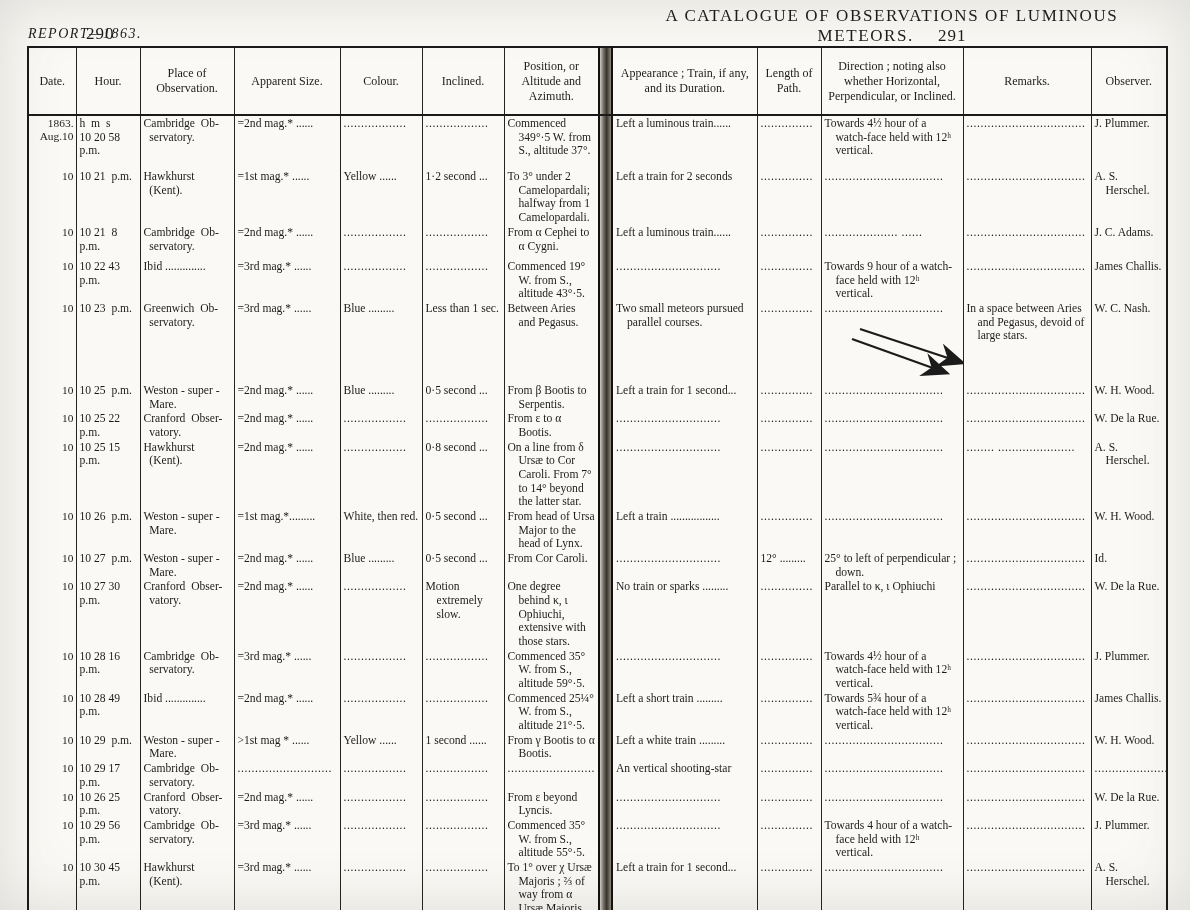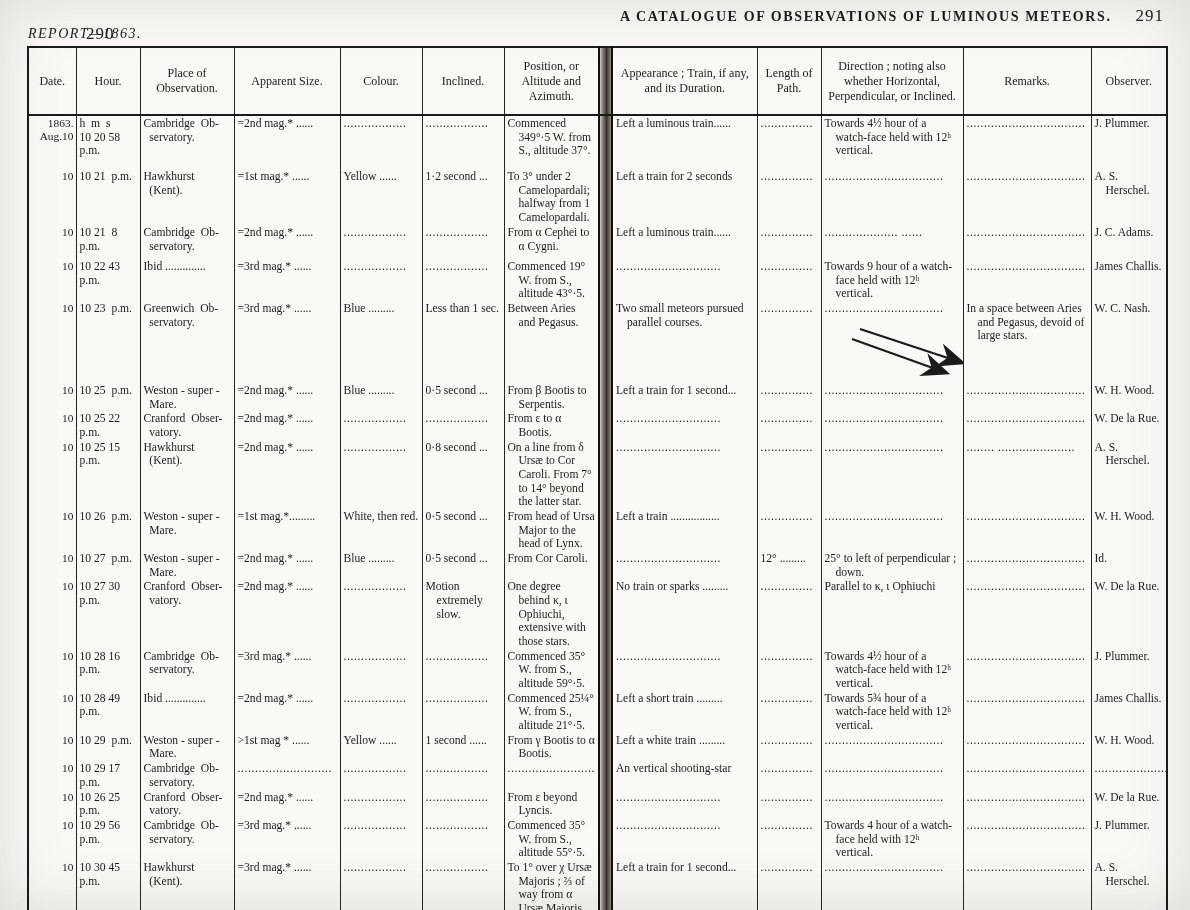--- a/index.html
+++ b/index.html
@@ -5,21 +5,21 @@
   html,body{margin:0;padding:0;}
   body{width:1190px;height:910px;background:#e7e5e0;font-family:"Liberation Serif",serif;}
   .scan{position:relative;width:1190px;height:910px;background:#faf9f5;color:#1c1c1c;overflow:hidden;
         box-shadow:inset 0 0 60px rgba(90,85,75,.18);}
   
   .running-head{position:absolute;top:6px;left:0;width:100%;height:34px;}
   .rh-left{position:absolute;left:28px;width:572px;top:16px;}
   .rh-left .pagenum{position:absolute;left:58px;top:2px;font-size:17px;letter-spacing:1px;}
   .rh-left .rtitle{display:block;text-align:left;font-size:14px;letter-spacing:1.5px;padding-top:4px;font-style:italic;}
   .rh-right{position:absolute;left:612px;width:560px;top:0;text-align:center;}
-  .rh-right .rtitle{font-size:14px;letter-spacing:1.6px;font-weight:bold;}
+  .rh-right .rtitle{font-size:17px;letter-spacing:1.6px;font-weight:normal;}
   .rh-right .pagenum{font-size:17px;letter-spacing:1px;margin-left:24px;}
   
   table{position:absolute;top:46px;left:27px;width:1139px;border-collapse:collapse;table-layout:fixed;
         border:2px solid #1a1a1a;background:transparent;}
   th{border-left:1px solid #26241f;border-right:1px solid #26241f;border-bottom:2.5px solid #1a1a1a;
      font-weight:normal;font-size:12px;line-height:1.25;text-align:center;vertical-align:middle;
      padding:4px 2px;height:58px;}
   td{border-left:1px solid #26241f;border-right:1px solid #26241f;vertical-align:top;
      font-size:11.6px;line-height:1.18;padding:1px 3px 0 3px;overflow:hidden;}
   .gutter{background:linear-gradient(90deg,#cfcbc2 0%,#7a756b 30%,#37332c 60%,#8d887e 100%);

